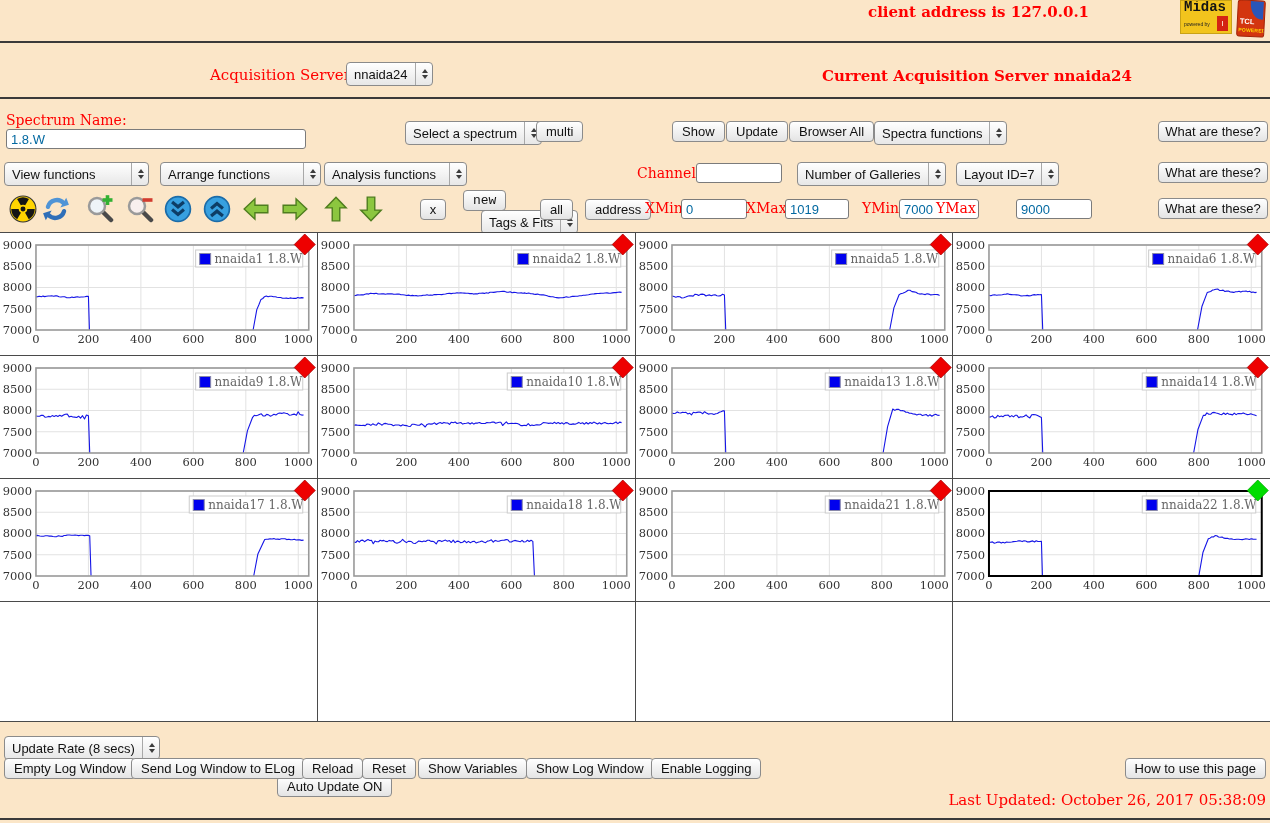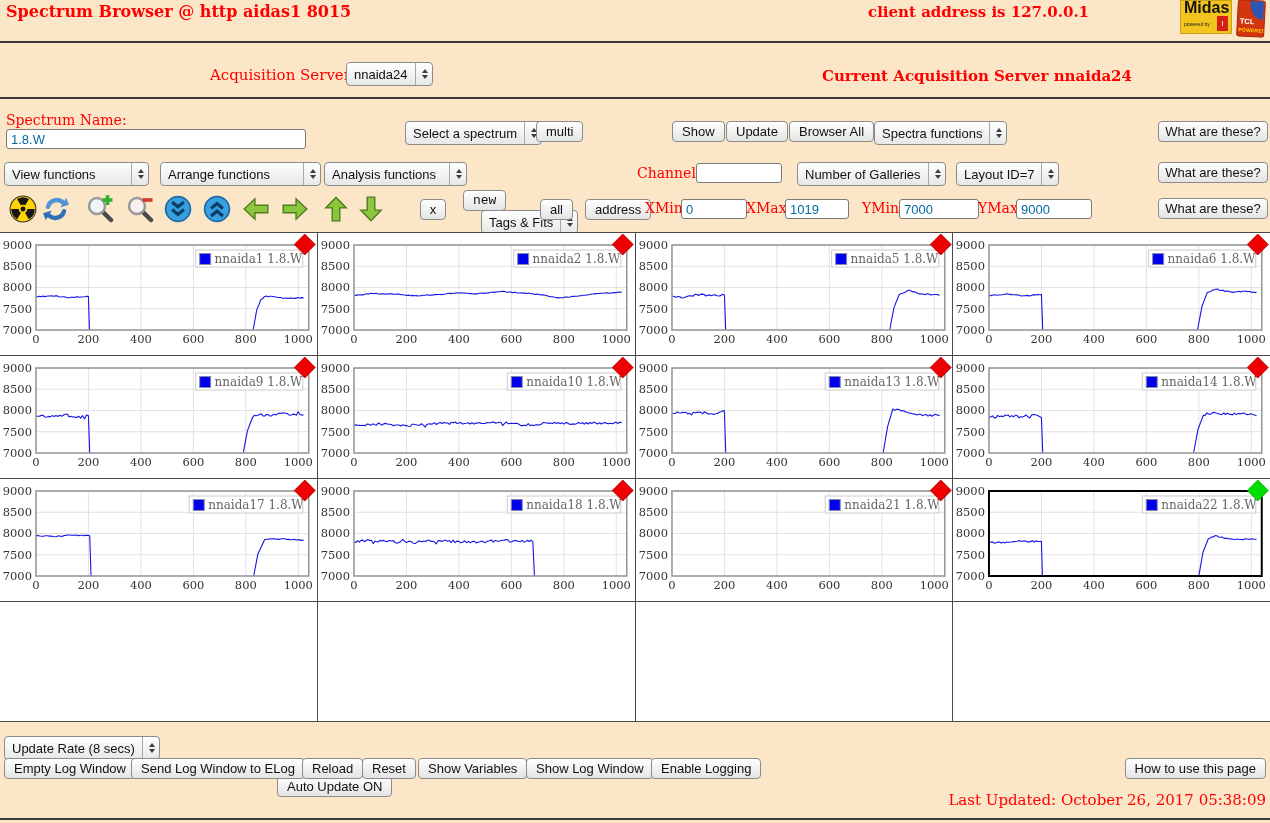--- a/index.html
+++ b/index.html
@@ -31,37 +31,36 @@
   .tool svg{width:100%;height:100%;display:block;}
   
   #grid{position:absolute;left:0;top:232px;width:1270px;height:490px;background:#4a4a4a;
         display:grid;grid-template-columns:repeat(4,1fr);grid-template-rows:122px 122px 122px 1fr;
         gap:1px;border-top:1px solid #4a4a4a;border-bottom:1px solid #4a4a4a;box-sizing:border-box;}
   .cell{background:#fff;position:relative;}
   .cell svg{display:block;width:100%;height:100%;}
   
   #midas-logo{position:absolute;left:1180px;top:0;width:52px;height:34px;background:#f2c41d;
         border:1px solid #c9a216;box-sizing:border-box;overflow:hidden;}
-  #midas-logo .m1{font-family:Liberation Sans, sans-serif;font-weight:bold;font-size:16px;color:#141414;line-height:13px;padding-left:3px;}
+  #midas-logo .m1{font-family:Liberation Mono, monospace;font-weight:bold;font-size:14px;color:#141414;line-height:13px;padding-left:3px;}
   #midas-logo .m2{font-size:5px;color:#222;padding-left:3px;display:inline-block;}
   #midas-logo .m3{position:absolute;right:3px;bottom:2px;width:11px;height:15px;background:#d42313;
         color:#ffe;font-size:8px;text-align:center;line-height:15px;}
   #tcl-logo{position:absolute;left:1237px;top:0;width:28px;height:37px;background:#d3350f;
         border-radius:3px;transform:rotate(3deg);overflow:hidden;border:1px solid #a32408;box-sizing:border-box;}
   #tcl-logo .feather{position:absolute;right:1px;top:0;width:13px;height:18px;background:#2a56b8;
         border-radius:0 0 0 90%;}
   #tcl-logo .t1{position:absolute;left:2px;top:16px;color:#fff;font-weight:bold;font-size:7.5px;}
   #tcl-logo .t2{position:absolute;left:1px;top:26px;color:#ffd400;font-weight:bold;font-size:5px;letter-spacing:.2px;}
 </style>
 </head>
 <body>
 
 <div id="app">
 
-  <div class="abs red-serif bold" style="left:6px;top:2px;font-size:16px;">Spectrum Browser @ http aidas1 8015</div>
   <div class="abs red-serif bold" style="left:868px;top:3px;font-size:15px;">client address is 127.0.0.1</div>
 
   <div id="midas-logo">
     <div class="m1">Midas</div>
     <span class="m2">powered by</span>
     <div class="m3">I</div>
   </div>
   <div id="tcl-logo">
     <div class="feather"></div>
     <div class="t1">TCL</div>
@@ -226,21 +225,21 @@
   <button class="btn abs" style="left:463px;top:190px;font-family:Liberation Mono, monospace;">new</button>
   <button class="btn abs" style="left:540px;top:199px;">all</button>
   <button class="btn abs" style="left:585px;top:199px;">address</button>
 
   <div class="abs red-serif" style="left:645px;top:200px;font-size:14px;">XMin</div>
   <input class="tin" style="left: 681px; top: 199px; width: 56px;" value="0">
   <div class="abs red-serif" style="left:746px;top:200px;font-size:14px;">XMax</div>
   <input class="tin" style="left: 785px; top: 199px; width: 54px;" value="1019">
   <div class="abs red-serif" style="left:862px;top:200px;font-size:14px;">YMin</div>
   <input class="tin" style="left: 899px; top: 199px; width: 70px;" value="7000">
-  <div class="abs red-serif" style="left:978px;top:200px;font-size:14px;">YMax</div>
+  <div class="abs red-serif" style="left:924px;top:200px;font-size:14px;padding-left:12px;">YMax</div>
   <input class="tin" style="left: 1016px; top: 199px; width: 66px;" value="9000">
   <button class="btn abs" style="left:1158px;top:198px;width:110px;">What are these?</button>
 
   <div id="grid">
       <div class="cell">
         <svg viewBox="0 0 317 122" preserveAspectRatio="none">
           <line x1="36" x2="309" y1="75.75" y2="75.75" stroke="#e2e2e2" stroke-width="1"></line>
           <line x1="36" x2="309" y1="54.5" y2="54.5" stroke="#e2e2e2" stroke-width="1"></line>
           <line x1="36" x2="309" y1="33.25" y2="33.25" stroke="#e2e2e2" stroke-width="1"></line>
           <line x1="36" x2="309" y1="12" y2="12" stroke="#e2e2e2" stroke-width="1"></line>

